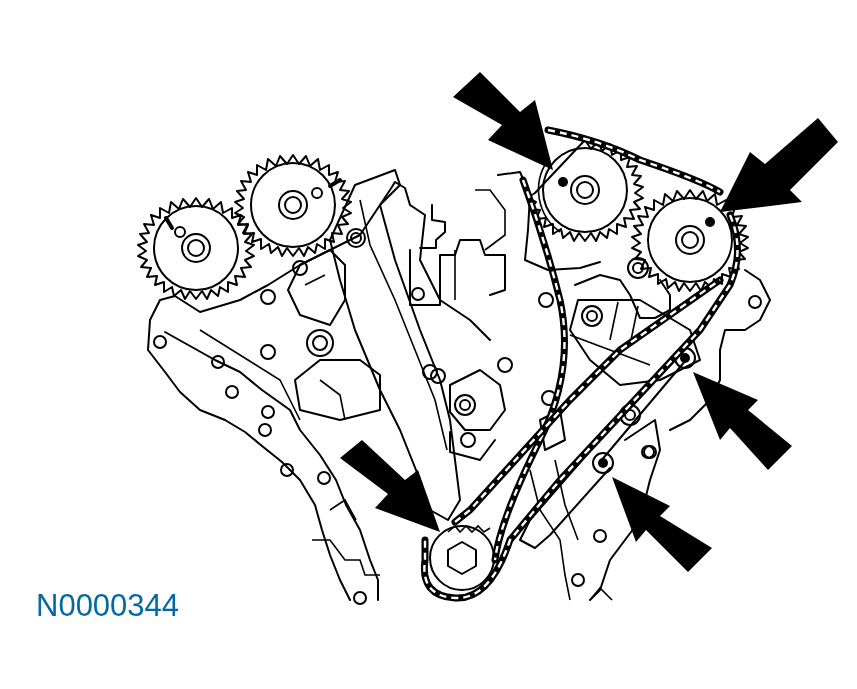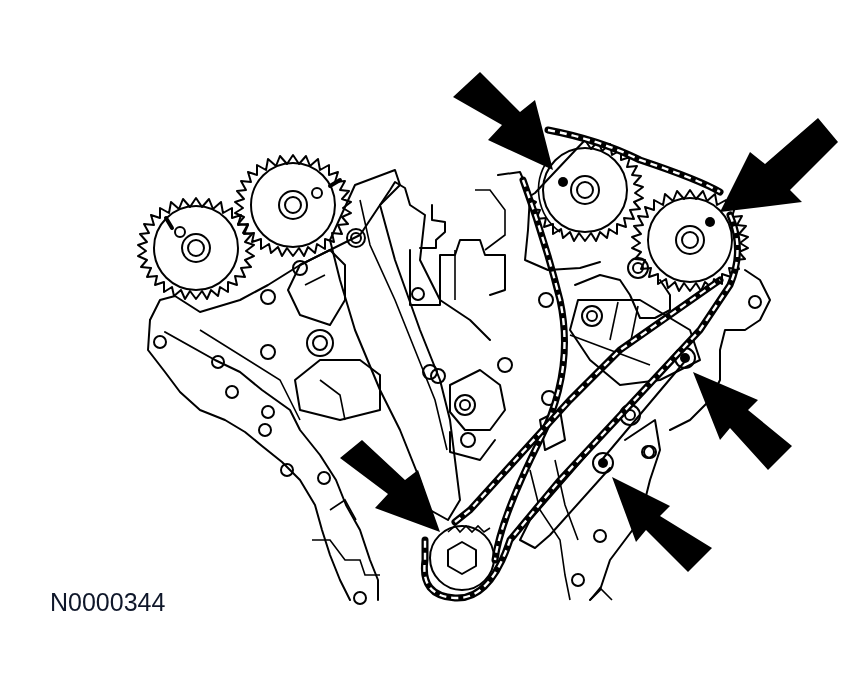--- a/index.html
+++ b/index.html
@@ -1,18 +1,18 @@
 <!DOCTYPE html>
 <html><head>
 <meta charset="utf-8">
 <style>
   html, body { margin: 0; padding: 0; background: #ffffff; }
   body { width: 857px; height: 689px; position: relative; overflow: hidden; font-family: "Liberation Sans", sans-serif; }
   #diagram { position: absolute; left: 0; top: 0; width: 857px; height: 689px; }
-  .caption { position: absolute; left: 50px; top: 588px; font-size: 25px; color: #0f172a; letter-spacing: 0px; font-family: "Liberation Sans", sans-serif; }
+  .caption { position: absolute; left: 36px; top: 588px; font-size: 31px; color: #0369a1; letter-spacing: 0px; font-family: "Liberation Sans", sans-serif; }
   .ln { fill: none; stroke: #000; stroke-width: 2; stroke-linejoin: round; stroke-linecap: round; }
   .thin { fill: none; stroke: #000; stroke-width: 1.6; }
   .chain { fill: none; stroke: #000; stroke-width: 7; stroke-linecap: round; }
   .chain-in { fill: none; stroke: #fff; stroke-width: 2.4; stroke-dasharray: 7 5; stroke-linecap: butt; }
   .arrow { fill: #000; stroke: none; }
   .dot { fill: #000; }
 </style>
 </head>
 <body>
 

